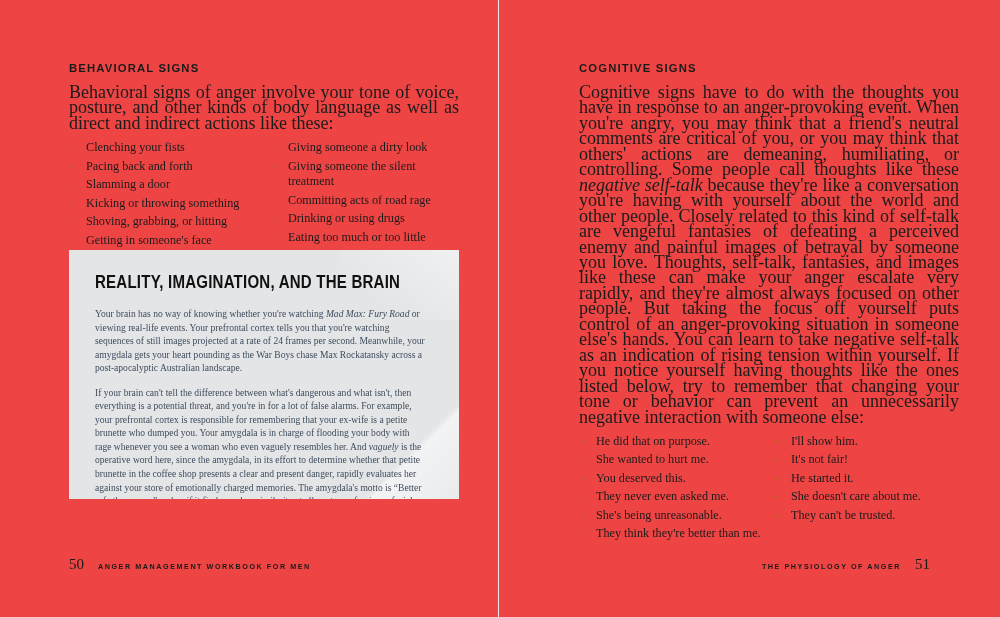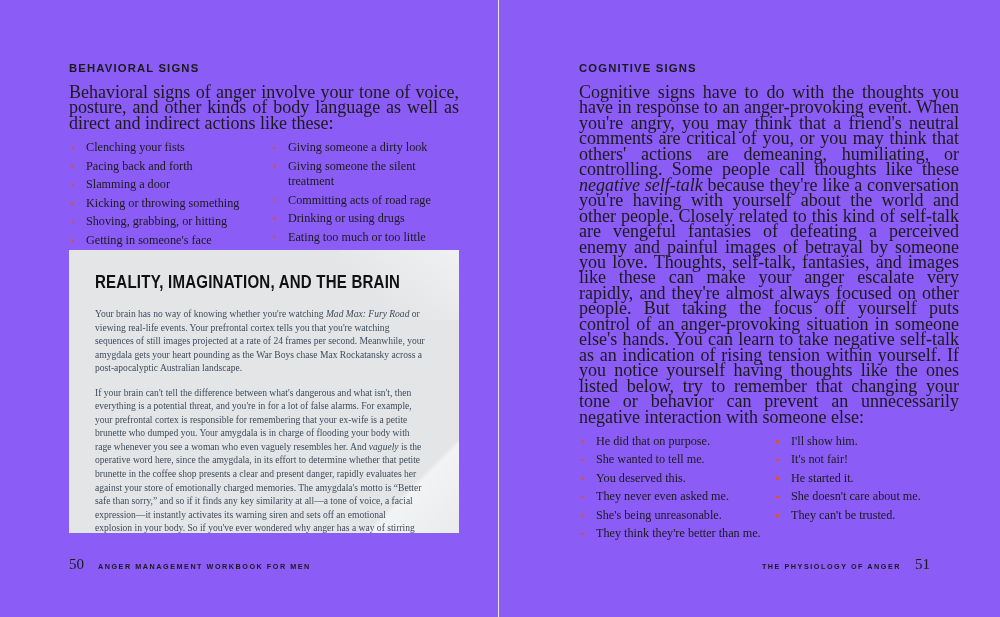--- a/index.html
+++ b/index.html
@@ -12,21 +12,21 @@
     height: 617px;
     overflow: hidden;
     font-family: "Liberation Serif", serif;
     color: #1b1b1b;
   }
 
   .spread {
     position: relative;
     width: 1000px;
     height: 617px;
-    background: #8b5cf6;
+    background: #ef4444;
   }
 
   
   .gutter {
     position: absolute;
     left: 498px;
     top: 0;
     width: 1px;
     height: 617px;
     background: #e9eaec;
@@ -89,21 +89,21 @@
     height: 2.6px;
     background: #d4552f;
   }
 
   
   .callout {
     position: absolute;
     left: 69px;
     top: 250px;
     width: 390px;
-    height: 283px;
+    height: 249px;
     background: #e3e5e7;
     box-sizing: border-box;
     padding: 22px 26px 29px 26px;
     overflow: hidden;
   }
   .callout::after {
     
     content: "";
     position: absolute;
     right: 0;
@@ -234,21 +234,21 @@
     <div class="page-body-right">
 
       <h2 class="section-head">COGNITIVE SIGNS</h2>
 
       <p class="body">
         <span>Cognitive signs have to do with the thoughts you have in response to an anger-provoking event. When you're angry, you may think that a friend's neutral comments are critical of you, or you may think that others' actions are demeaning, humiliating, or controlling. Some people call thoughts like these </span><i class="ital">negative self-talk</i><span> because they're like a conversation you're having with yourself about the world and other people. Closely related to this kind of self-talk are vengeful fantasies of defeating a perceived enemy and painful images of betrayal by someone you love. Thoughts, self-talk, fantasies, and images like these can make your anger escalate very rapidly, and they're almost always focused on other people. But taking the focus off yourself puts control of an anger-provoking situation in someone else's hands. You can learn to take negative self-talk as an indication of rising tension within yourself. If you notice yourself having thoughts like the ones listed below, try to remember that changing your tone or behavior can prevent an unnecessarily negative interaction with someone else:</span>
       </p>
 
       <ul class="bullets right-col" id="right-bullets">
           <li><span class="marker"></span><span>He did that on purpose.</span></li>
-          <li><span class="marker"></span><span>She wanted to tell me.</span></li>
+          <li><span class="marker"></span><span>She wanted to hurt me.</span></li>
           <li><span class="marker"></span><span>You deserved this.</span></li>
           <li><span class="marker"></span><span>They never even asked me.</span></li>
           <li><span class="marker"></span><span>She's being unreasonable.</span></li>
           <li><span class="marker"></span><span>They think they're better than me.</span></li>
           <li><span class="marker"></span><span>I'll show him.</span></li>
           <li><span class="marker"></span><span>It's not fair!</span></li>
           <li><span class="marker"></span><span>He started it.</span></li>
           <li><span class="marker"></span><span>She doesn't care about me.</span></li>
           <li><span class="marker"></span><span>They can't be trusted.</span></li>
         </ul>

